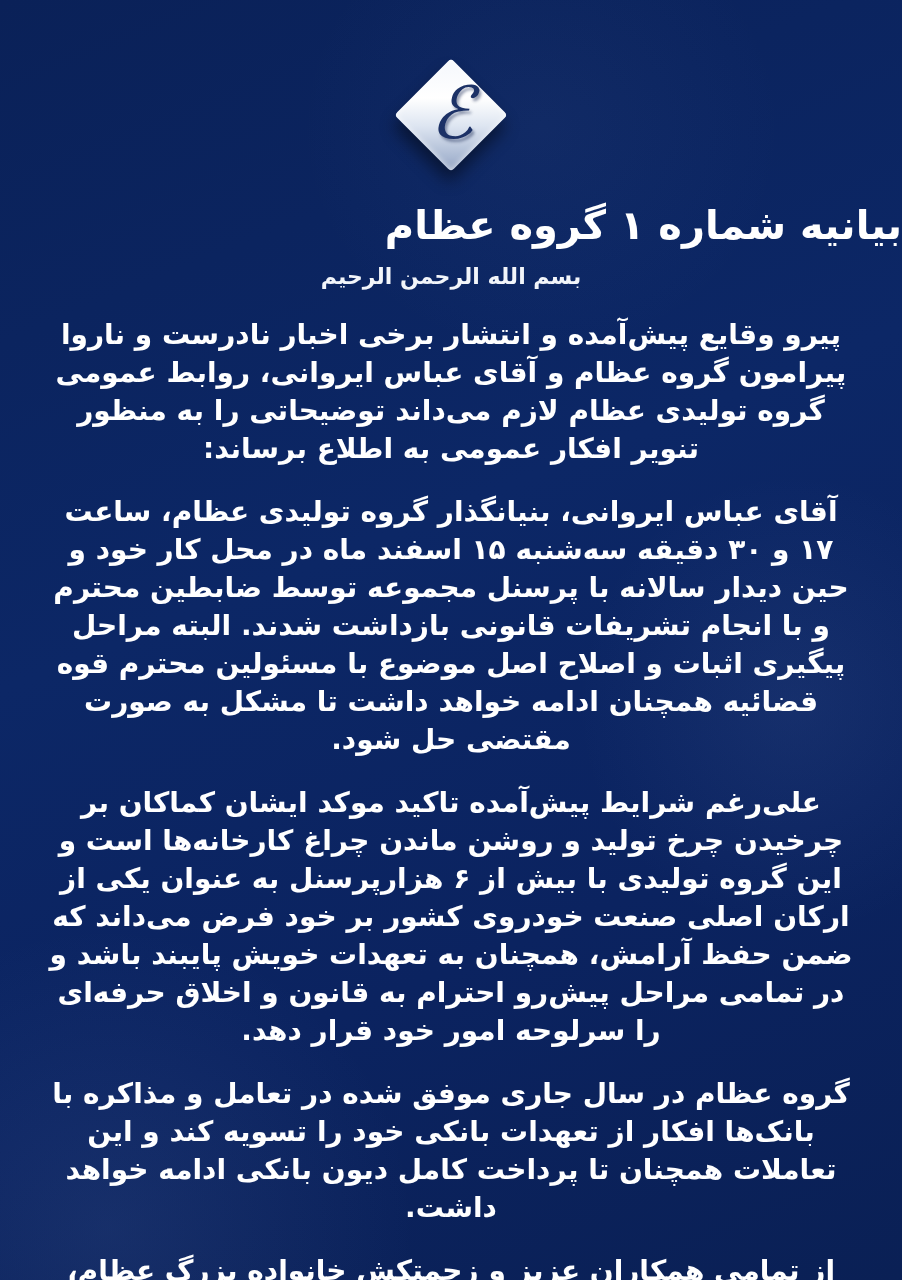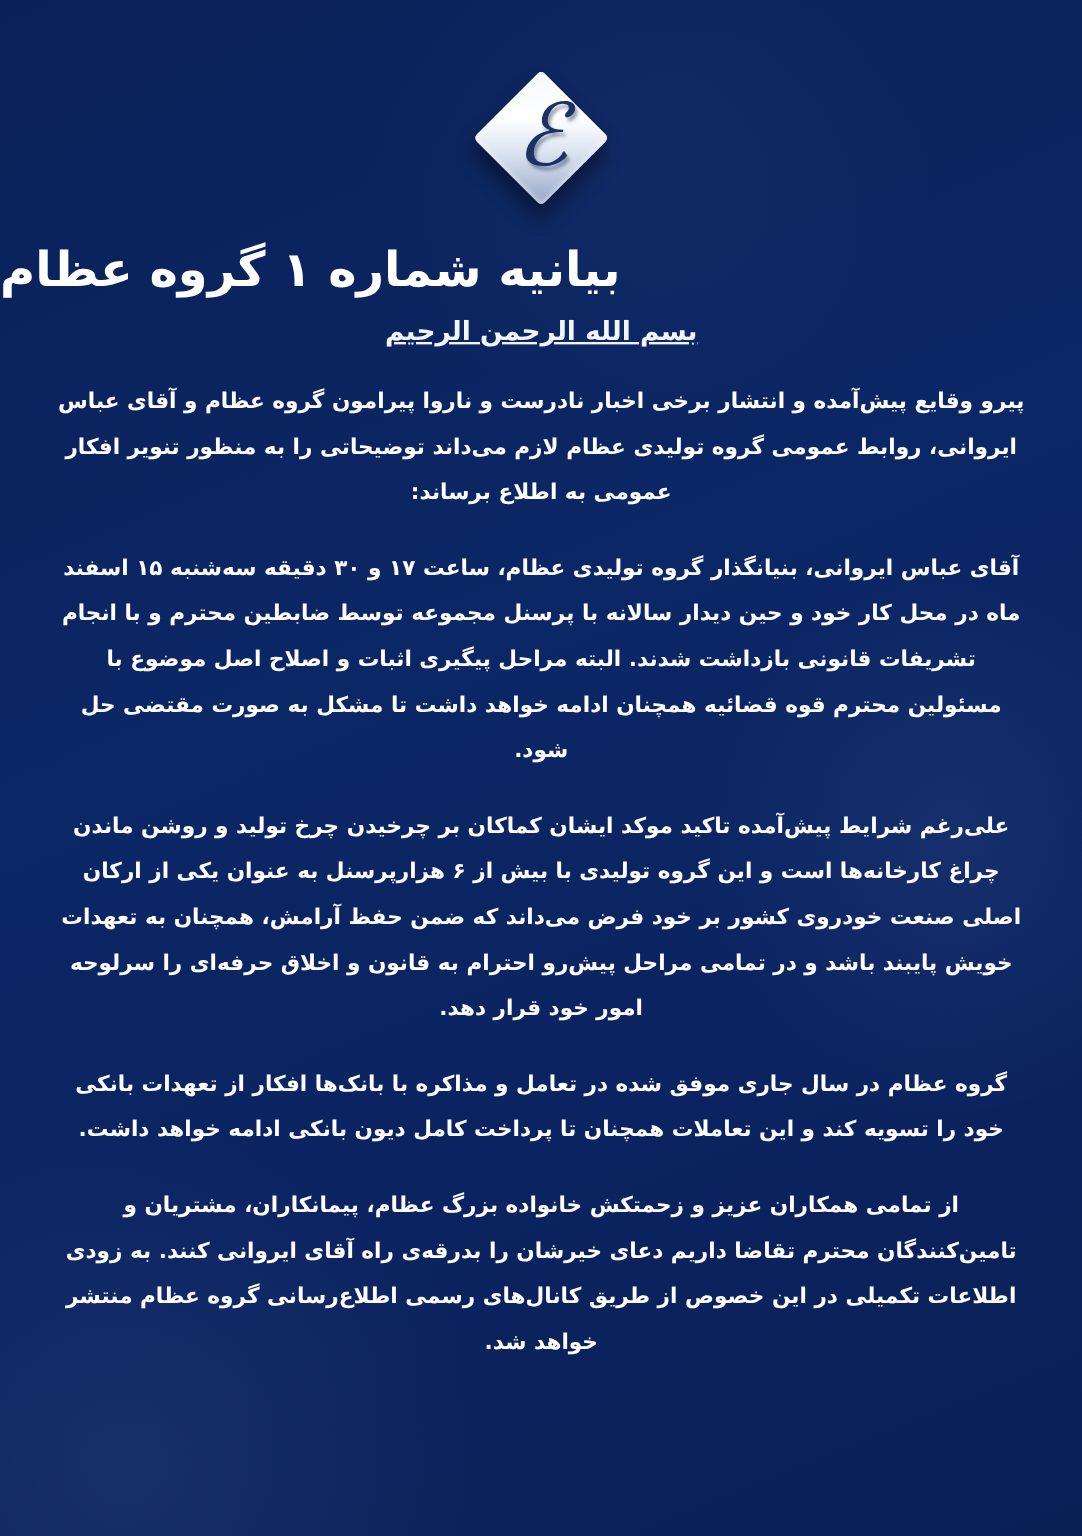--- a/index.html
+++ b/index.html
@@ -50,42 +50,41 @@
     font-family: "DejaVu Serif", serif;
     font-style: italic;
     font-size: 72px;
     line-height: 1;
     color: #1c3166;
     text-shadow: 2px 3px 3px rgba(20, 35, 80, 0.45);
     user-select: none;
   }
   h1.title {
     margin: 28px auto 0 auto;
-    text-align: left;
+    text-align: right;
     font-size: 40px;
     font-weight: bold;
     letter-spacing: 0;
     color: #ffffff;
   }
   .bismillah {
     margin-top: 16px;
     text-align: center;
     font-size: 22px;
     font-weight: bold;
     color: #f2f5fa;
-    text-decoration: underline;
   }
   .content {
     width: 806px;
     margin: 0 auto;
   }
   p.para {
     margin: 25px 0 0 0;
     text-align: center;
-    font-size: 18px;
+    font-size: 28px;
     line-height: 38px;
     font-weight: bold;
     color: #ffffff;
   }
   p.para:first-of-type {
     margin-top: 27px;
   }
 </style>
 </head>
 <body>

